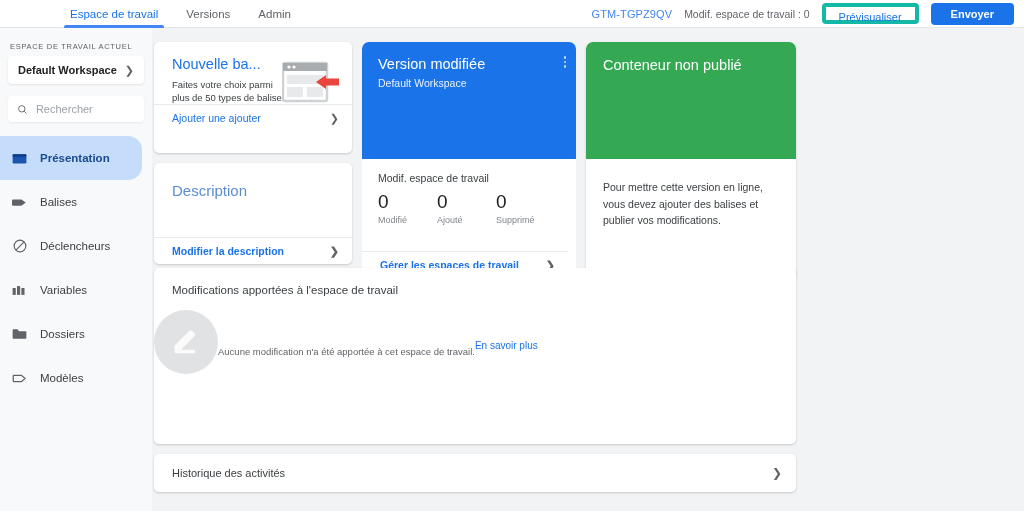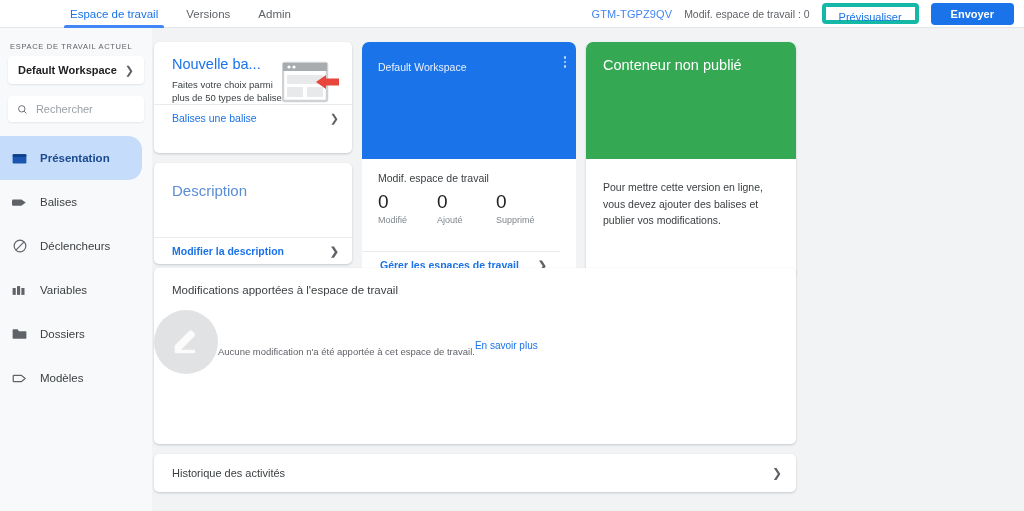--- a/index.html
+++ b/index.html
@@ -164,21 +164,21 @@
     display: flex; flex-direction: column; gap: 2px; cursor: pointer;
   }
   .kebab i { width: 2.5px; height: 2.5px; background: #c3dafd; border-radius: 50%; display: block; }
   .blue-body { background: #fff; border-radius: 0 0 7px 7px; position: relative; height: 119px; }
   .stats-title { font-size: 10.5px; color: #3c4043; padding: 13px 0 0 16px; }
   .stats-row { display: flex; padding: 6px 0 0 16px; }
   .stat { width: 59px; }
   .stat-num { font-size: 19px; color: #202124; font-weight: normal; line-height: 24px; }
   .stat-lbl { font-size: 9px; color: #80868b; padding-top: 1px; }
   .blue-body .card-foot {
-    position: absolute; bottom: 0; left: 0; right: 16px;
+    position: absolute; bottom: 0; left: 0; right: 8px;
     font-weight: bold;
   }
 
   
   .col-c { position: absolute; left: 434px; top: 14px; width: 210px; }
   .green-head {
     background: #34a853;
     border-radius: 7px 7px 0 0;
     height: 117px;
     padding: 15px 0 0 17px;
@@ -323,37 +323,38 @@
         <rect x="1" y="2" width="44" height="38" rx="2" fill="#fff" stroke="#cfd2d4" stroke-width="2.5"></rect>
         <rect x="1" y="2" width="44" height="8" fill="#a8acaf"></rect>
         <circle cx="7" cy="6" r="1.6" fill="#fff"></circle>
           <circle cx="12" cy="6" r="1.6" fill="#fff"></circle>
         <rect x="5" y="14" width="36" height="9" fill="#e7e9ea"></rect>
         <rect x="5" y="26" width="16" height="10" fill="#e7e9ea"></rect>
         <rect x="25" y="26" width="16" height="10" fill="#e7e9ea"></rect>
         <path d="M34 21 44 14v3.5h13v7H44V28z" fill="#e8453c"></path>
       </svg>
       <div class="card-foot">
-        <span>Balises une balise</span>
+        <span>Ajouter une ajouter</span>
         <span class="chev">❯</span>
       </div>
     </div>
 
     <div class="card card-desc">
       <div class="desc-title">Description</div>
       <div class="card-foot">
         <span>Modifier la description</span>
         <span class="chev">❯</span>
       </div>
     </div>
 
   </div>
 
   <div class="col-b">
     <div class="blue-head">
+      <div class="blue-title">Version modifiée</div>
       <div class="blue-sub">Default Workspace</div>
       <div class="kebab">
           <i></i>
           <i></i>
           <i></i>
         </div>
     </div>
     <div class="blue-body">
       <div class="stats-title">Modif. espace de travail</div>
       <div class="stats-row">

